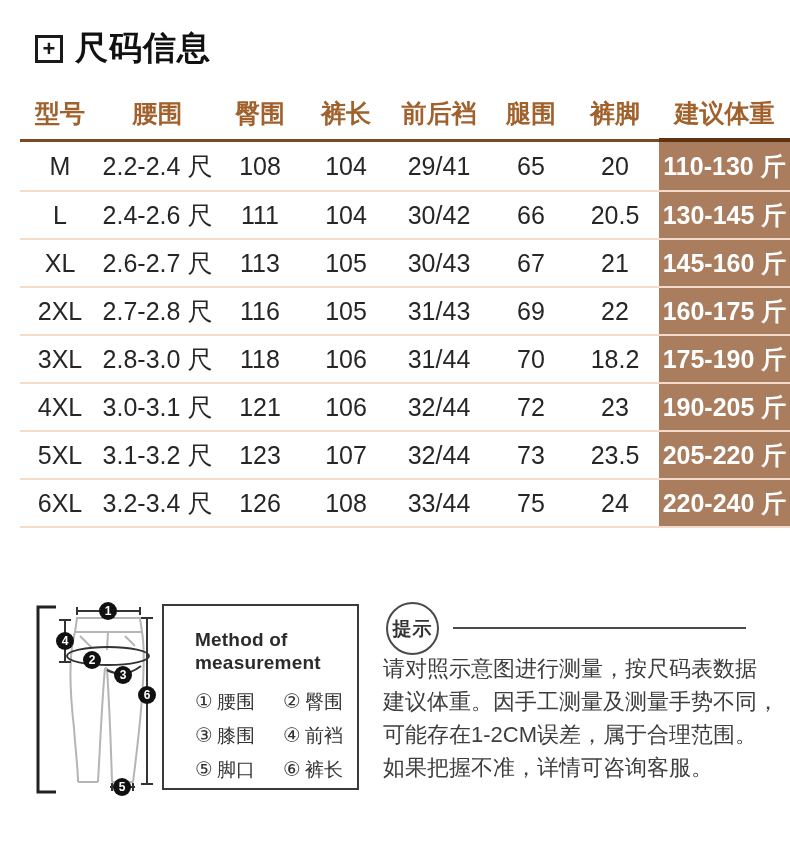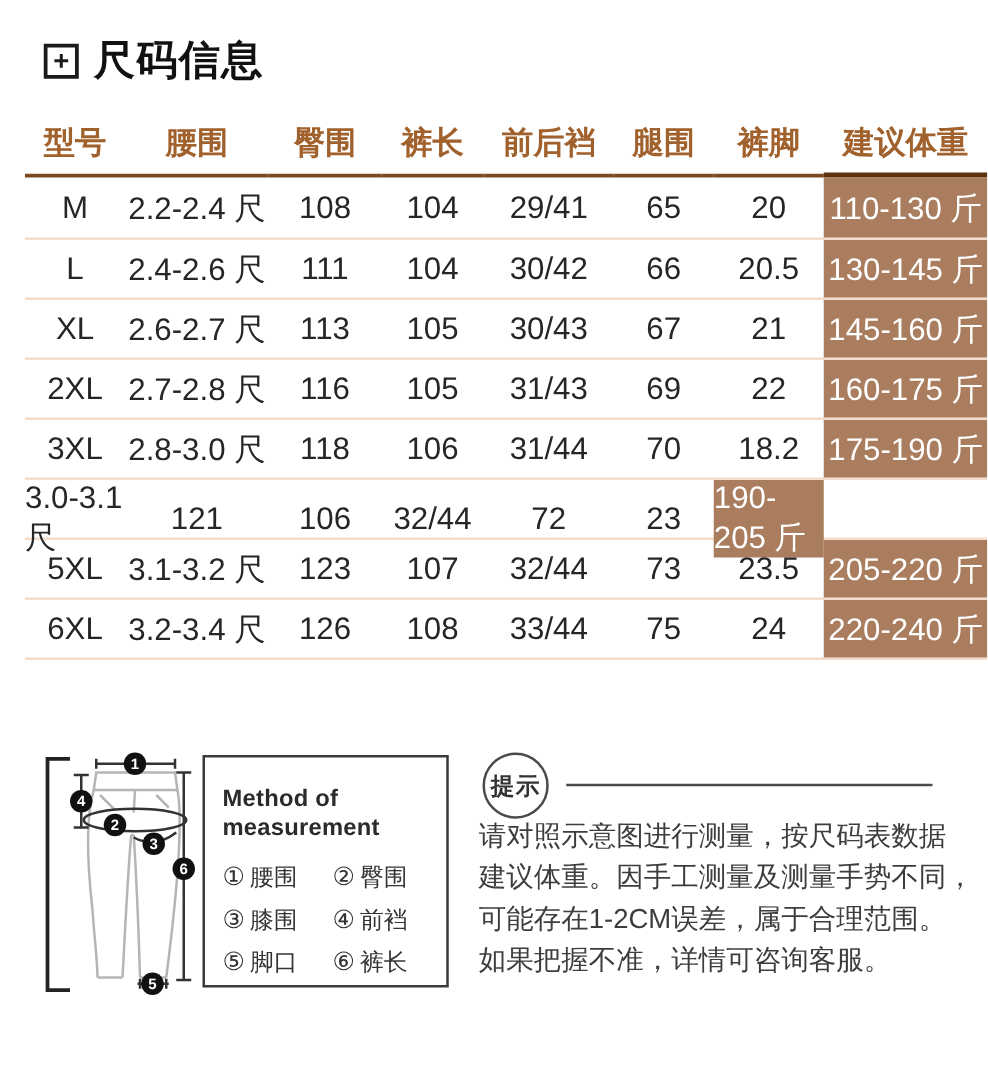--- a/index.html
+++ b/index.html
@@ -31,27 +31,27 @@
     font-size:25px; font-weight:700; color:#a1612c;
     border-bottom:3px solid #7b4a22; height:54px;
   }
   .th.th-weight { border-bottom:4px solid #5e3310; }
   .tdata-row { height:48px; }
   .tdata-row + .tdata-row { border-top:2px solid #f4dcca; }
   .td {
     display:flex; align-items:center; justify-content:center;
     font-size:25px; color:#262626; height:100%;
   }
-  .td.weight-cell { background:#a97d5e; color:#ffffff; }
+  .td.weight-cell { background:#a97d5e; color:#ffffff;font-weight:bold; }
 
   
   .pants-svg { position:absolute; left:28px; top:598px; }
   .method-box {
     position:absolute; left:162px; top:604px; width:197px; height:186px;
-    border:2px solid #3a3a3a; padding:22px 0 0 14px;
+    border:2px solid #3a3a3a; padding:22px 0 0 31px;
   }
   .method-title { font-size:19px; font-weight:700; color:#2b2b2b; line-height:23px; letter-spacing:0.2px; }
   .legend-grid {
     margin-top:15px; display:grid; grid-template-columns:88px 82px;
     row-gap:8px; font-size:19px; color:#333;
   }
   .legend-item { white-space:nowrap; }
   .legend-num { font-size:20px; margin-right:4px; }
 
   
@@ -131,20 +131,21 @@
       <div class="td">3XL</div>
       <div class="td">2.8-3.0 尺</div>
       <div class="td">118</div>
       <div class="td">106</div>
       <div class="td">31/44</div>
       <div class="td">70</div>
       <div class="td">18.2</div>
       <div class="td weight-cell">175-190 斤</div>
     </div>
     <div class="trow tdata-row">
+      <div class="td">4XL</div>
       <div class="td">3.0-3.1 尺</div>
       <div class="td">121</div>
       <div class="td">106</div>
       <div class="td">32/44</div>
       <div class="td">72</div>
       <div class="td">23</div>
       <div class="td weight-cell">190-205 斤</div>
     </div>
     <div class="trow tdata-row">
       <div class="td">5XL</div>

